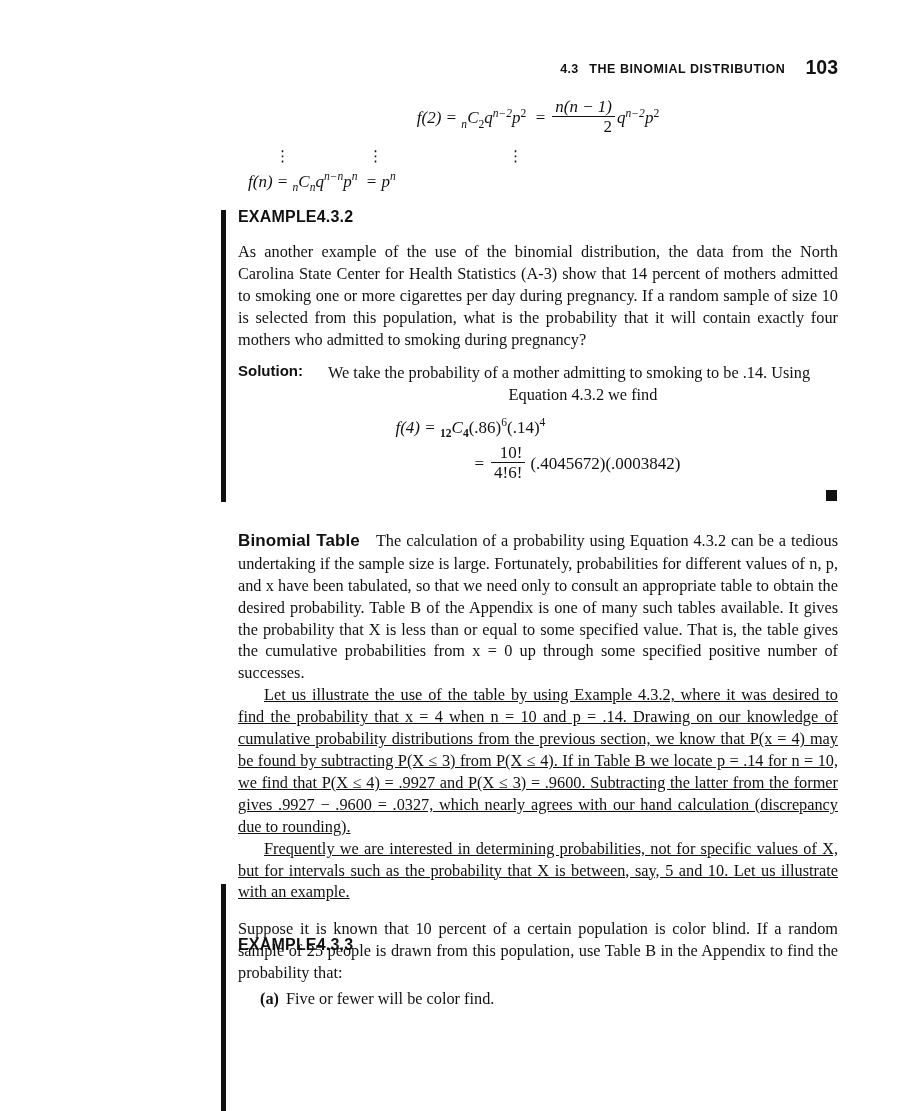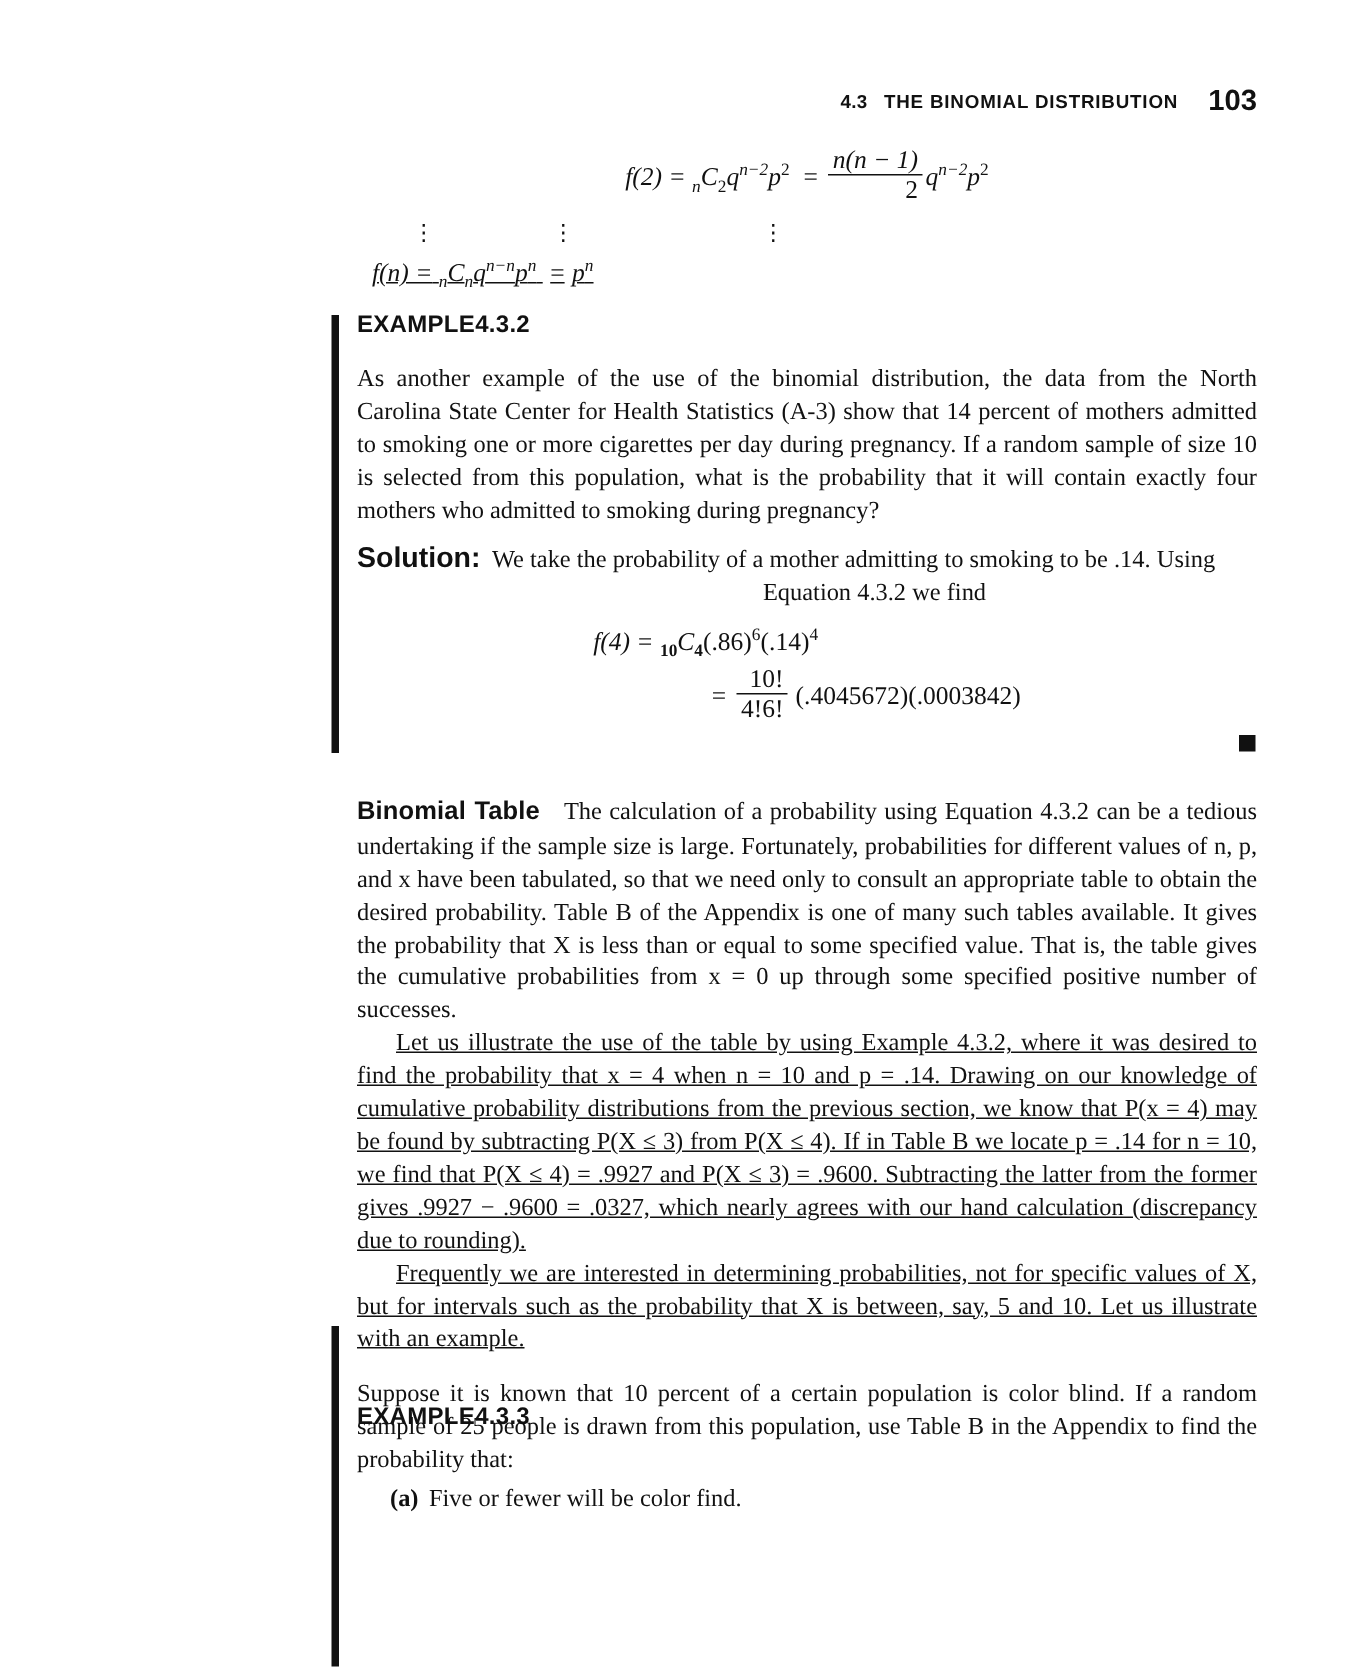--- a/index.html
+++ b/index.html
@@ -91,21 +91,21 @@
     height: 22px;
     position: relative;
   }
   .vdots {
     position: absolute;
     font-size: 15px;
     letter-spacing: 0;
     line-height: 1;
     transform: scaleY(1.0);
   }
-  #eq-top .eqline.l3 { font-size: 17px; margin-top: 2px; text-decoration: underline; }
+  #eq-top .eqline.l3 { font-size: 17px; margin-top: 2px; }
 
   
   .example-rule {
     position: absolute;
     left: 221px;
     width: 5px;
     background: #111111;
   }
 
   .ex-head {
@@ -129,21 +129,21 @@
 
   .solution-wrap {
     position: relative;
   }
   .sol-label {
     position: absolute;
     left: 0;
     top: 0;
     font-family: "Liberation Sans", "DejaVu Sans", sans-serif;
     font-weight: bold;
-    font-size: 19px;
+    font-size: 15px;
   }
   .sol-body {
     margin-left: 90px;
     font-size: 16.3px;
     line-height: 1.345;
     text-align: justify;
   }
   .sol-body .ln2 { text-align: center; }
 
   
@@ -235,21 +235,21 @@
   <div class="sol-body">
     <div>We take the probability of a mother admitting to smoking to be .14. Using</div>
     <div class="ln2">Equation 4.3.2 we find</div>
   </div>
 
   <div class="sol-eq math">
     <span class="eqbox">
 
       <span class="r">
         <span class="mi">f(4) =</span>
-        <span class="sub-b mup">10</span><span class="mi">C</span><span class="sub-b mup">4</span><span class="mup">(.86)</span><span class="sup mup">6</span><span class="mup">(.14)</span><span class="sup mup">4</span>
+        <span class="sub-b mup">12</span><span class="mi">C</span><span class="sub-b mup">4</span><span class="mup">(.86)</span><span class="sup mup">6</span><span class="mup">(.14)</span><span class="sup mup">4</span>
       </span>
 
       <span class="r r2" style="padding-left:74px;">
         <span class="op">=</span><span class="frac"><span class="num mup">10!</span><span class="den mup">4!6!</span></span><span class="mup" style="margin-left:3px;">(.4045672)(.0003842)</span>
       </span>
 
 
     </span>
   </div>
 </div>

